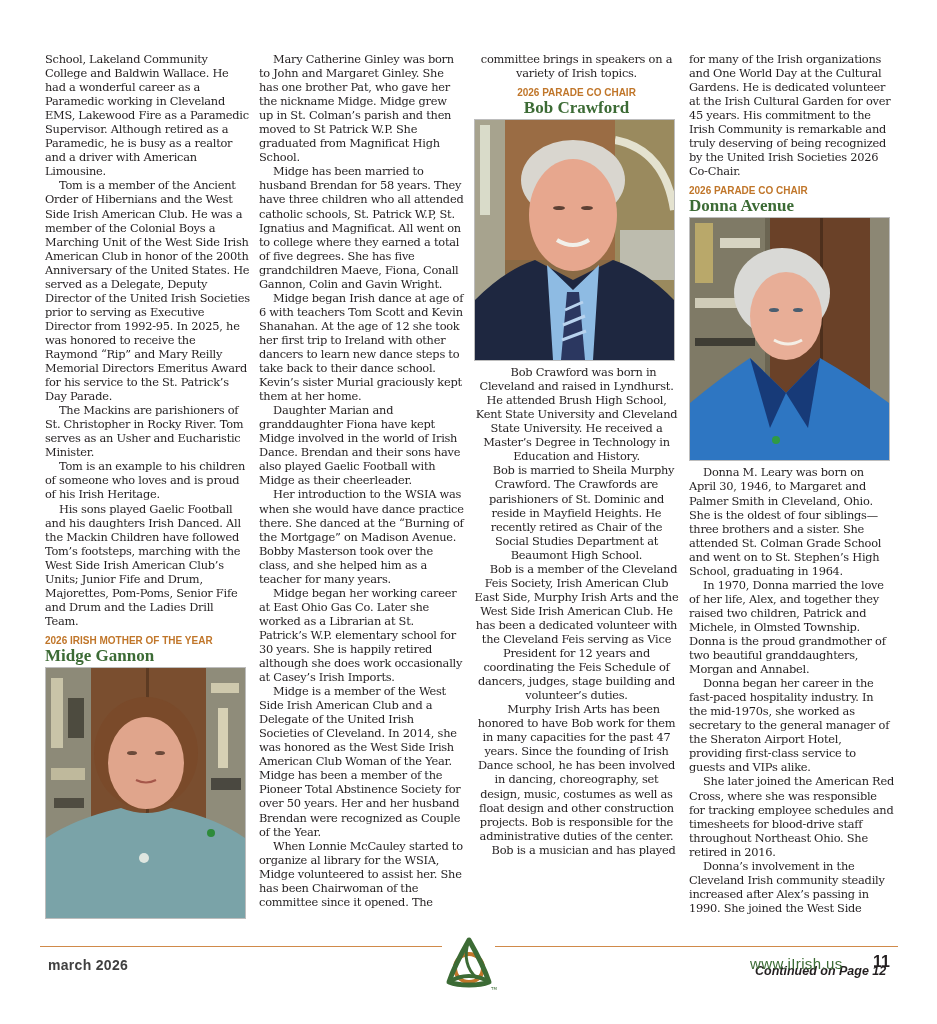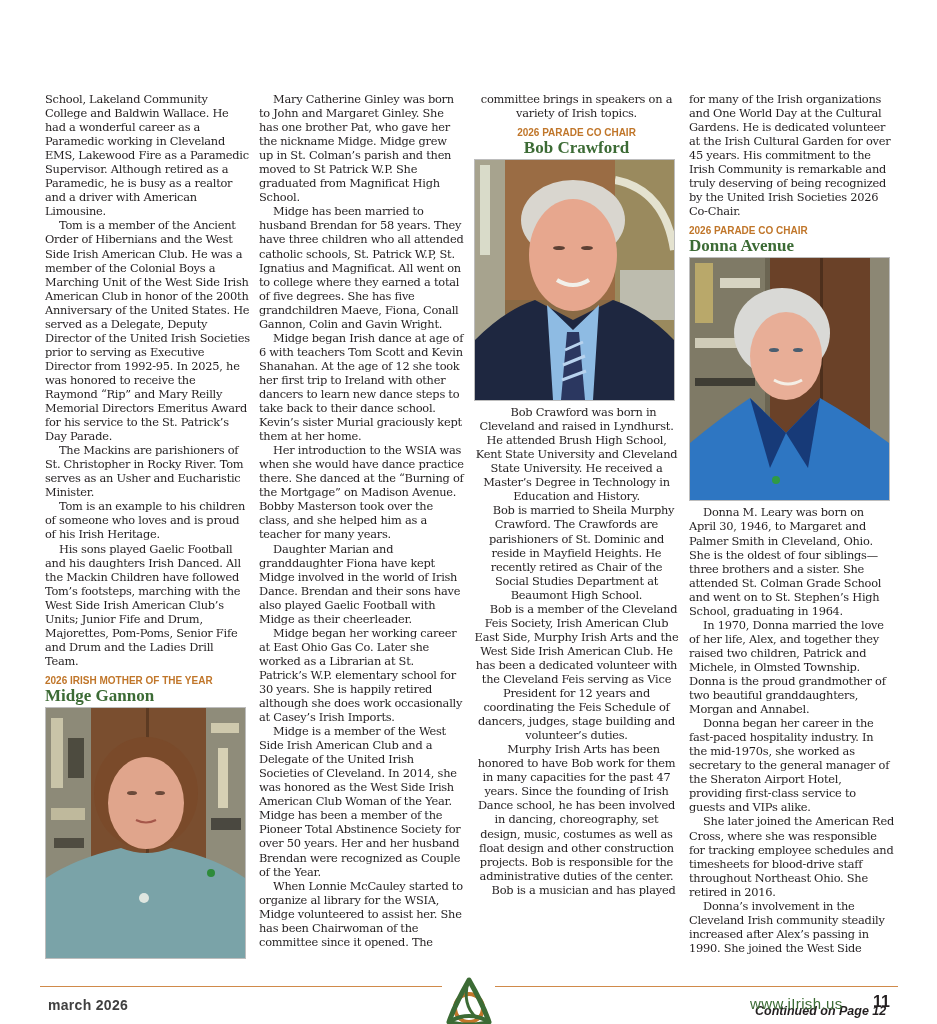--- a/index.html
+++ b/index.html
@@ -1,17 +1,17 @@
 <!DOCTYPE html>
 <html><head>
 <meta charset="utf-8">
 <style>
   html, body { margin: 0; padding: 0; background: #ffffff; }
   body { width: 937px; height: 1024px; position: relative; overflow: hidden; }
-  .page { position: absolute; left: 0; top: 0; width: 937px; height: 804px; margin-top: 40px; }
+  .page { position: absolute; left: 0; top: 0; width: 937px; height: 804px; }
   .col { position: absolute; top: 52px; width: 205px;
          font-family: "DejaVu Serif", "Liberation Serif", serif;
          font-size: 11.4px; line-height: 14.05px; color: #231f20;
          letter-spacing: -0.25px; }
   .col p { margin: 0; text-indent: 0; }
   .col p.ind { text-indent: 14px; }
   .col1 { left: 45px; }
   .col2 { left: 259px; }
   .col3 { left: 474px; text-align: center; }
   .col4 { left: 689px; }
@@ -69,22 +69,22 @@
         <circle cx="98" cy="190" r="5" fill="#dfe6e0"></circle>
         <circle cx="165" cy="165" r="4" fill="#2e8b3a"></circle>
       </svg>
     </div>
   </div>
 
   <div class="col col2">
     <p class="ind">Mary Catherine Ginley was born to John and Margaret Ginley. She has one brother Pat, who gave her the nickname Midge. Midge grew up in St. Colman’s parish and then moved to St Patrick W.P. She graduated from Magnificat High School.</p>
     <p class="ind">Midge has been married to husband Brendan for 58 years. They have three children who all attended catholic schools, St. Patrick W.P, St. Ignatius and Magnificat. All went on to college where they earned a total of five degrees. She has five grandchildren Maeve, Fiona, Conall Gannon, Colin and Gavin Wright.</p>
     <p class="ind">Midge began Irish dance at age of 6 with teachers Tom Scott and Kevin Shanahan. At the age of 12 she took her first trip to Ireland with other dancers to learn new dance steps to take back to their dance school. Kevin’s sister Murial graciously kept them at her home.</p>
+    <p class="ind">Daughter Marian and granddaughter Fiona have kept Midge involved in the world of Irish Dance. Brendan and their sons have also played Gaelic Football with Midge as their cheerleader.</p>
     <p class="ind">Her introduction to the WSIA was when she would have dance practice there. She danced at the “Burning of the Mortgage” on Madison Avenue. Bobby Masterson took over the class, and she helped him as a teacher for many years.</p>
-    <p class="ind">Daughter Marian and granddaughter Fiona have kept Midge involved in the world of Irish Dance. Brendan and their sons have also played Gaelic Football with Midge as their cheerleader.</p>
     <p class="ind">Midge began her working career at East Ohio Gas Co.  Later she worked as a Librarian at St. Patrick’s W.P. elementary school for 30 years. She is happily retired although she does work occasionally at Casey’s Irish Imports.</p>
     <p class="ind">Midge is a member of the West Side Irish American Club and a Delegate of the United Irish Societies of Cleveland. In 2014, she was honored as the West Side Irish American Club Woman of the Year. Midge has been a member of the Pioneer Total Abstinence Society for over 50 years. Her and her husband Brendan were recognized as Couple of the Year.</p>
     <p class="ind">When Lonnie McCauley started to organize al library for the WSIA, Midge volunteered to assist her. She has been Chairwoman of the committee since it opened. The</p>
   </div>
 
   <div class="col col3">
     <p>committee brings in speakers on a variety of Irish topics.</p>
     <div class="kicker">2026 PARADE CO CHAIR</div>
     <div class="name">Bob Crawford</div>
     <div class="photo" style="height:240px;" title="Portrait of Bob Crawford">

